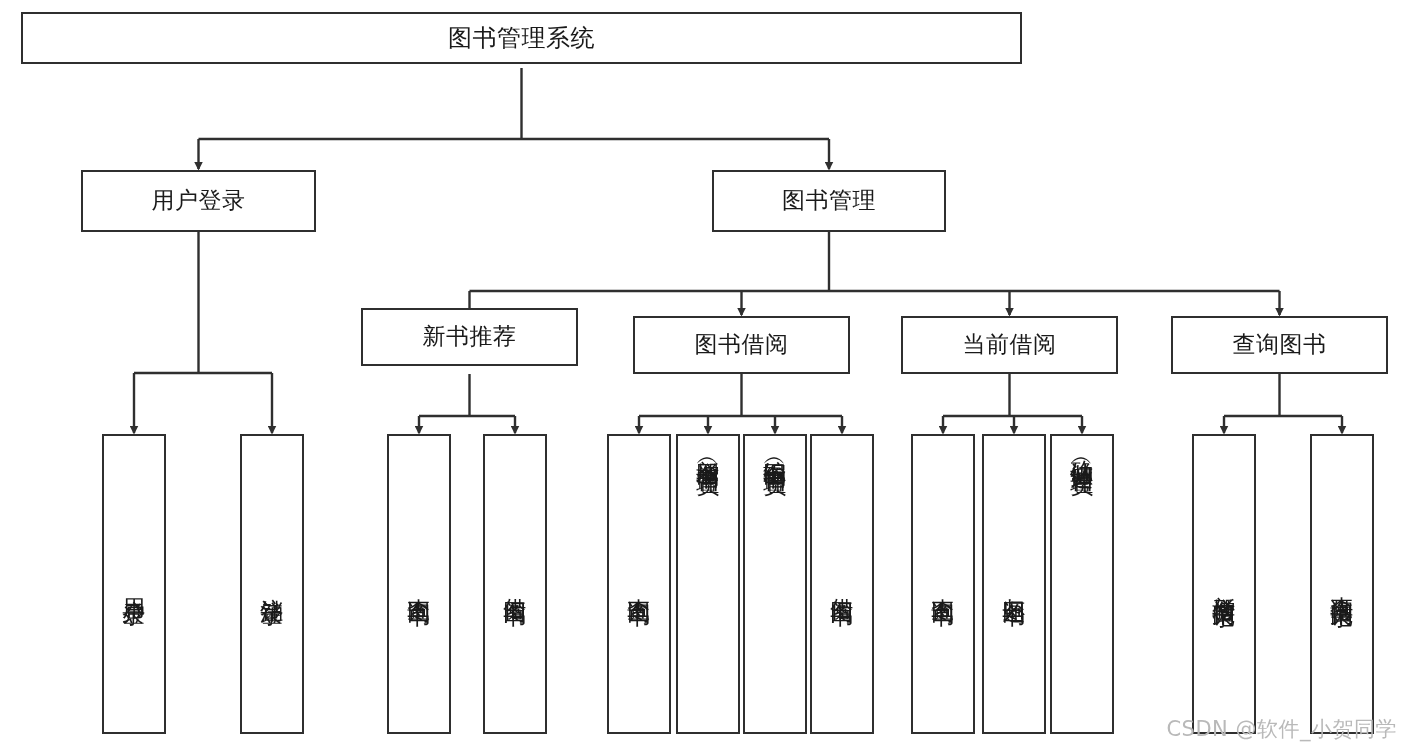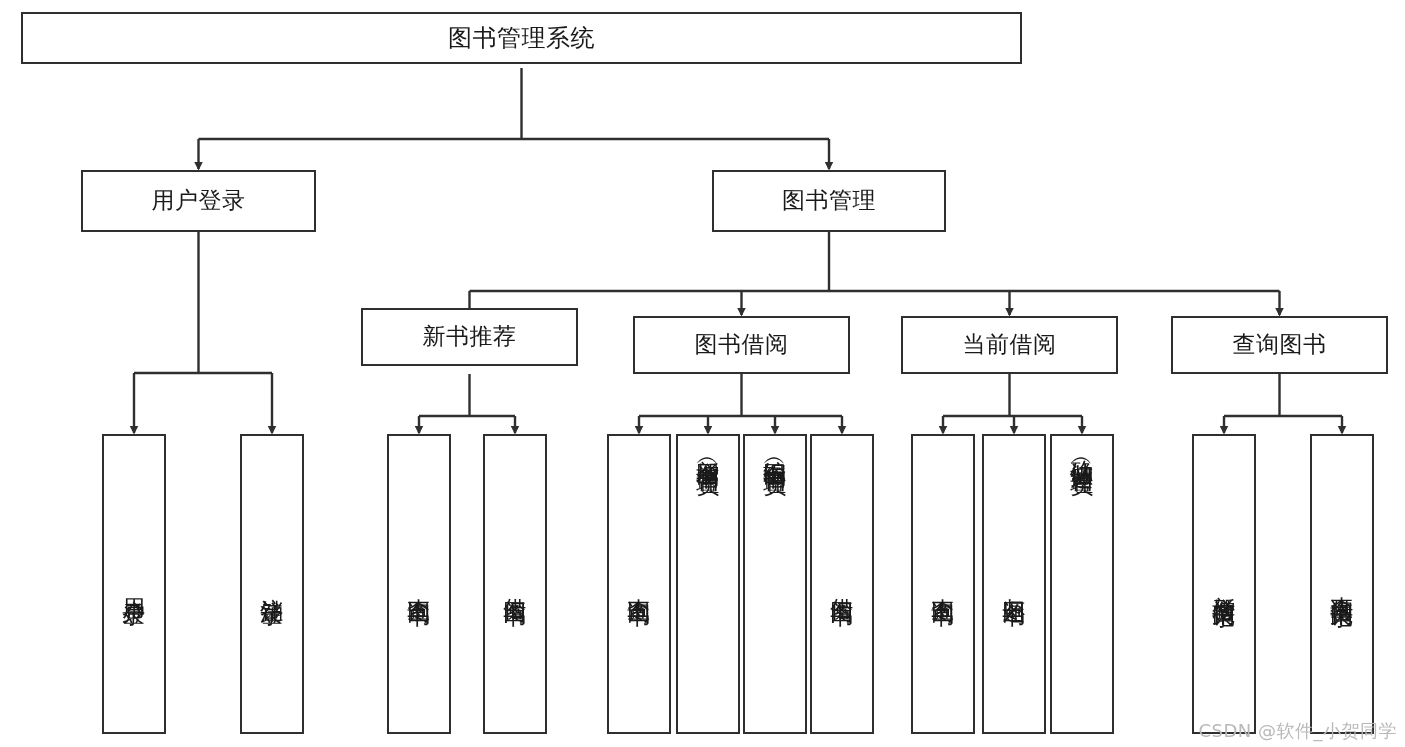--- a/index.html
+++ b/index.html
@@ -63,21 +63,21 @@
   }
   
   .node.vert.center {
     align-items: center;
     padding-top: 0;
   }
   #watermark {
     position: absolute;
     right: 8px;
     bottom: 4px;
-    font-size: 18px;
+    font-size: 21px;
     color: #b9b9b9;
     letter-spacing: 0.5px;
     white-space: nowrap;
     pointer-events: none;
   }
 </style>
 </head>
 <body>
 
 <div id="diagram-root">

